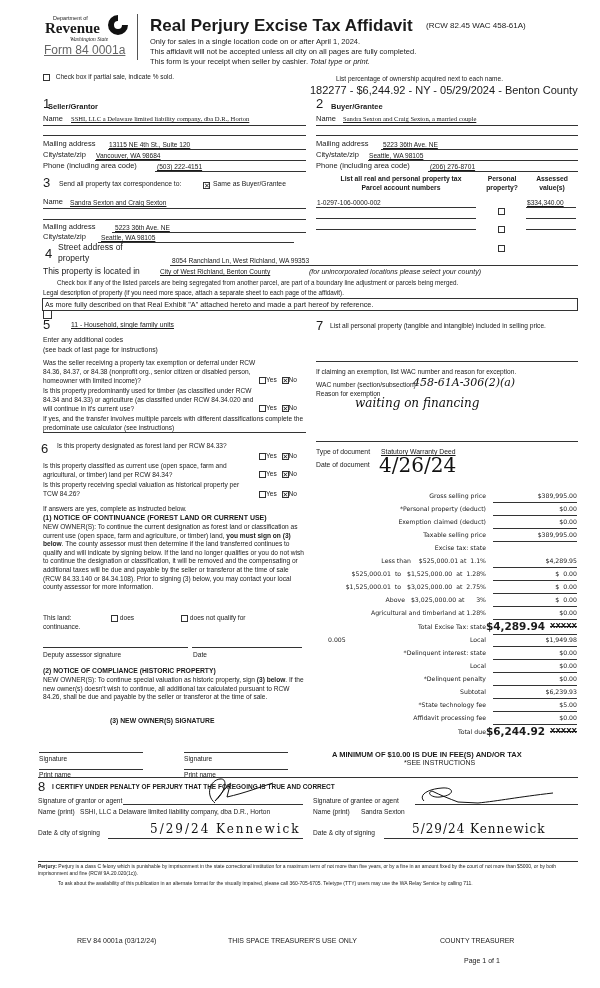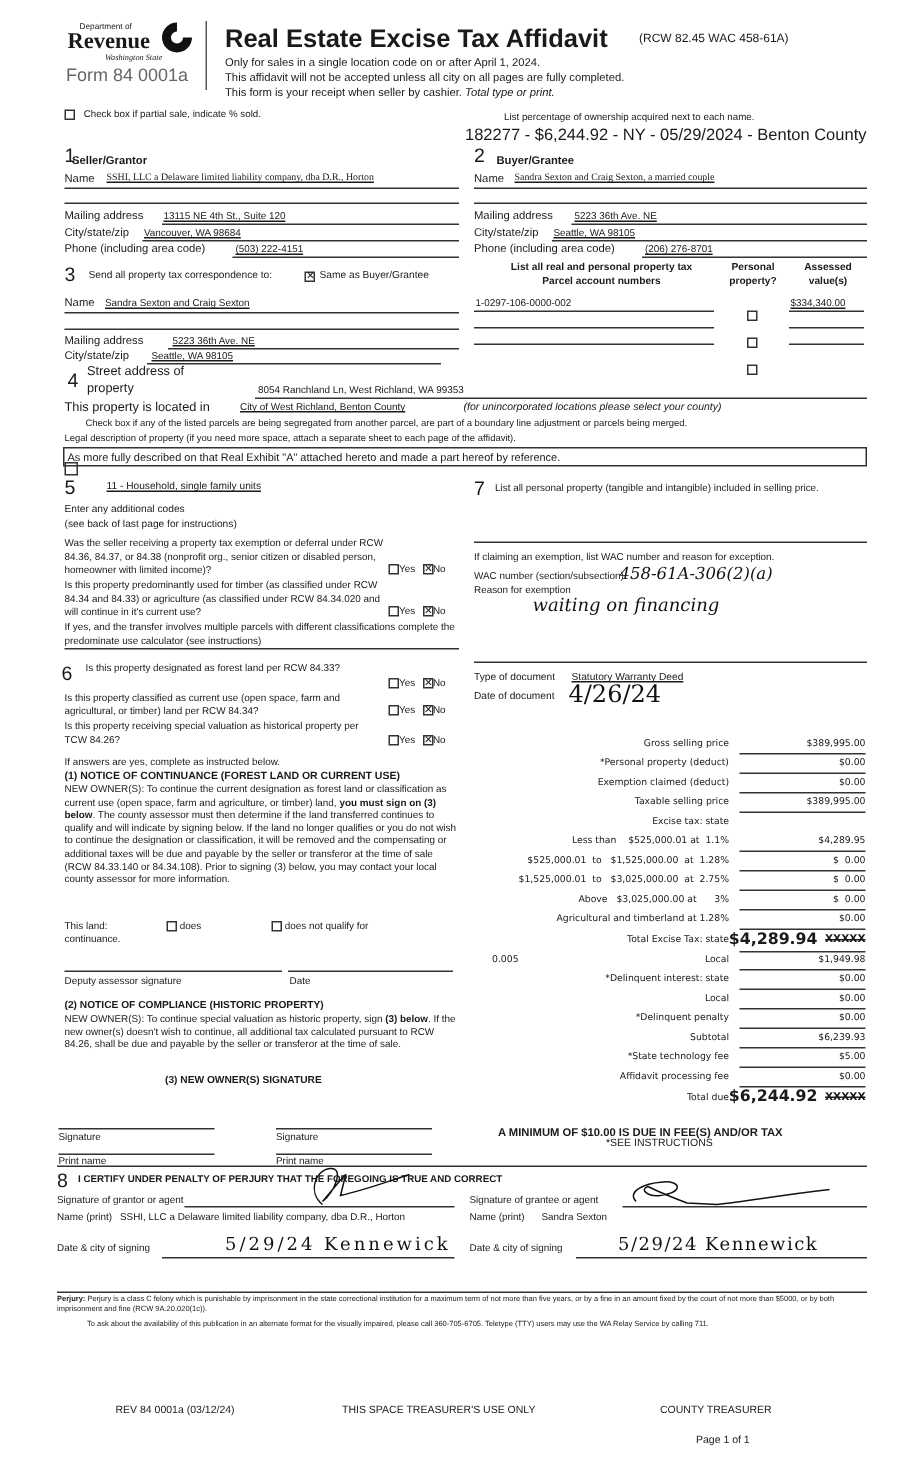--- a/index.html
+++ b/index.html
@@ -26,24 +26,24 @@
 <div>
   <div class="abs" style="left:53px;top:15px;font-size:5.5px;">Department of</div>
   <div class="abs" style="left:45px;top:20px;font-family:'Liberation Serif',serif;font-weight:bold;font-size:15px;">Revenue</div>
   <div class="abs" style="left:107px;top:14px;">
     <svg width="22" height="22" viewBox="0 0 22 22">
         <path d="M11 1 A10 10 0 1 0 21 11 L15 11 A4 4 0 1 1 11 7 Z" fill="#111"></path>
         <path d="M8 11 L16 4" stroke="#fff" stroke-width="2"></path>
       </svg>
   </div>
   <div class="abs" style="left:70px;top:36px;font-size:5.5px;font-style:italic;font-family:'Liberation Serif',serif;">Washington State</div>
-  <div class="abs" style="left:44px;top:43px;font-size:12px;color:#666;">Form 84 0001a</div>
+  <div class="abs" style="left:44px;top:43px;font-size:12px;color:#666;text-decoration:underline;">Form 84 0001a</div>
   <div class="abs" style="left:137px;top:14px;height:46px;border-left:1px solid #555;"></div>
 
-  <div class="abs" style="left:150px;top:16px;font-size:17px;font-weight:bold;">Real Estate Excise Tax Affidavit</div>
+  <div class="abs" style="left:150px;top:16px;font-size:17px;font-weight:bold;">Real Perjury Excise Tax Affidavit</div>
   <div class="abs" style="left:426px;top:21px;font-size:8px;">(RCW 82.45 WAC 458-61A)</div>
   <div class="abs" style="left:150px;top:37px;font-size:7.5px;">Only for sales in a single location code on or after April 1, 2024.</div>
   <div class="abs" style="left:150px;top:47px;font-size:7.5px;">This affidavit will not be accepted unless all city on all pages are fully completed.</div>
   <div class="abs" style="left:150px;top:57px;font-size:7.5px;"><span>This form is your receipt when seller by cashier.</span> <i>Total type or print.</i></div>
 
   <div class="abs" style="left:43px;top:73px;font-size:6.5px;">
     <span class="cb"></span>
     <span style="margin-left:4px;">Check box if partial sale, indicate % sold.</span>
   </div>
   <div class="abs" style="left:336px;top:75px;font-size:6.5px;">List percentage of ownership acquired next to each name.</div>
@@ -225,21 +225,21 @@
   <div class="line" style="left:316px;top:361px;width:262px;"></div>
   <div class="abs" style="left:316px;top:368px;font-size:6.6px;">If claiming an exemption, list WAC number and reason for exception.</div>
   <div class="abs" style="left:316px;top:381px;font-size:6.6px;">WAC number (section/subsection)</div>
   <div class="abs hand" style="left:413px;top:376px;font-size:11px;">458-61A-306(2)(a)</div>
   <div class="abs" style="left:316px;top:390px;font-size:6.6px;">Reason for exemption</div>
   <div class="abs hand" style="left:355px;top:396px;font-size:12px;">waiting on financing</div>
   <div class="line" style="left:316px;top:441px;width:262px;"></div>
   <div class="abs" style="left:316px;top:448px;font-size:6.8px;">Type of document</div>
   <div class="abs fills" style="left:381px;top:448px;font-size:6.8px;">Statutory Warranty Deed</div>
   <div class="abs" style="left:316px;top:461px;font-size:6.8px;">Date of document</div>
-  <div class="abs hand" style="left:379px;top:453px;font-size:16px;font-style:normal;text-align:center;">4/26/24</div>
+  <div class="abs hand" style="left:379px;top:453px;font-size:20px;font-style:normal;text-align:center;">4/26/24</div>
 </div>
 
 <div class="calc">
   <div class="calc-row" style="top:492px;">
       <span class="lbl">Gross selling price</span>
       <span class="val">$389,995.00</span>
     </div>
   <div class="calc-row" style="top:505px;">
       <span class="lbl">*Personal property (deduct)</span>
       <span class="val">$0.00</span>

